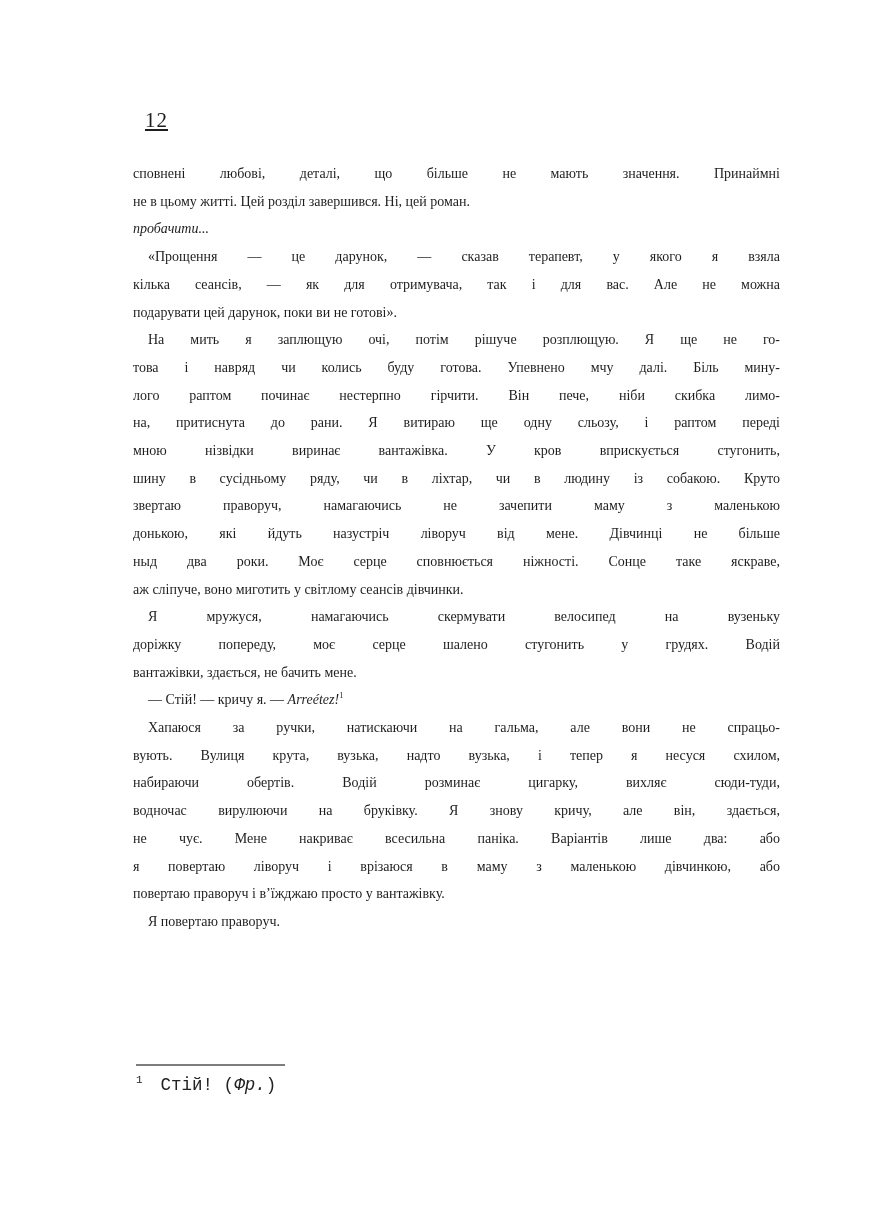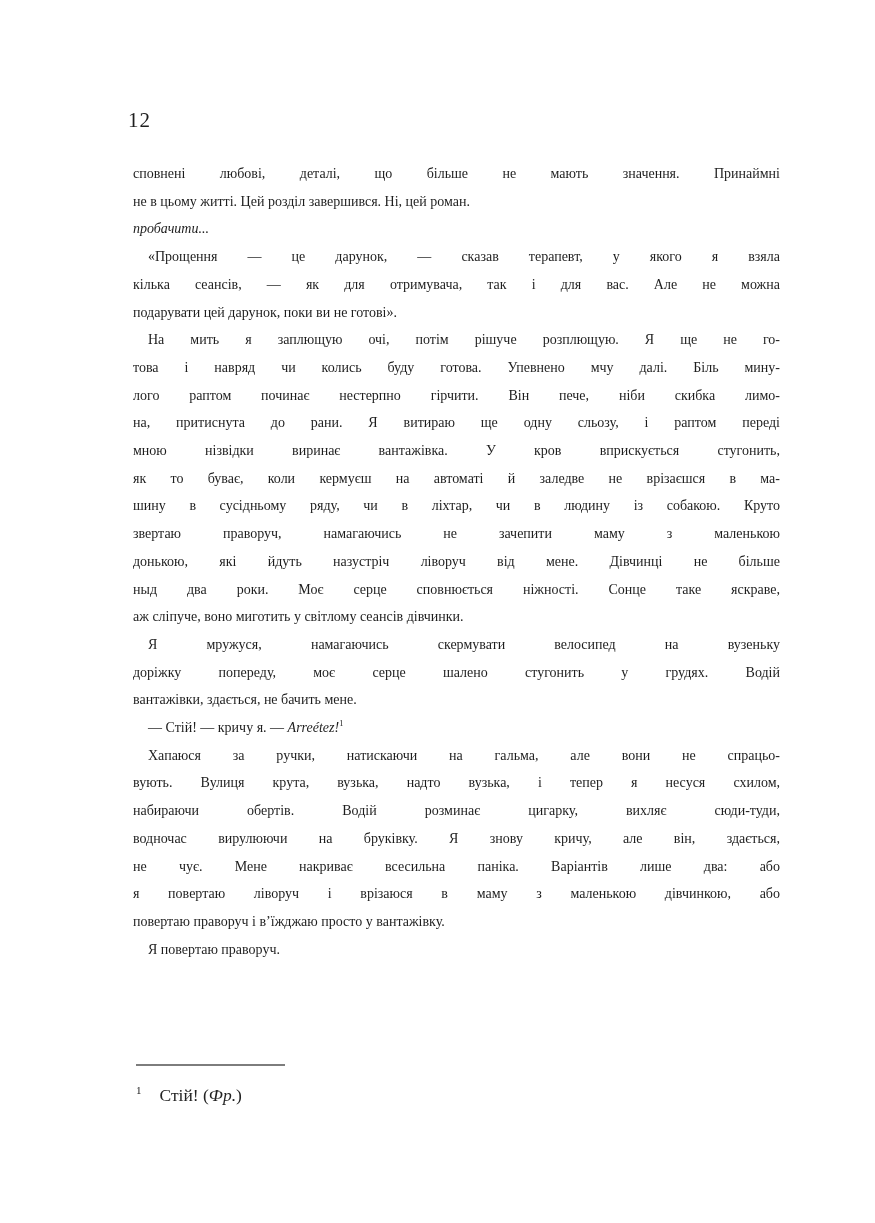--- a/index.html
+++ b/index.html
@@ -7,24 +7,25 @@
     position: relative;
     width: 875px;
     height: 1223px;
     background: #ffffff;
     font-family: "Liberation Serif", serif;
     color: #1e1e1e;
     overflow: hidden;
   }
   .page-number {
     position: absolute;
-    left: 128px;
+    left: 145px;
     top: 108px;
     font-size: 21px;
     letter-spacing: 1px;
+    text-decoration: underline;
   }
   .text-block {
     position: absolute;
     left: 133px;
     top: 160px;
     width: 647px;
     font-size: 14px;
     line-height: 27.7px;
   }
   .line {
@@ -50,21 +51,21 @@
     left: 136px;
     top: 1064px;
     font-size: 17.5px;
     color: #222222;
   }
   .footnote-rule {
     width: 149px;
     height: 0;
     border-top: 2px solid #7d7d7d;
   }
-  .footnote-line { margin-top: 19px; }
+  .footnote-line { margin-top: 9px; font-family: Liberation Mono, monospace; }
   sup.fn-marker { margin-right: 18px; font-size: 11px; }
 </style>
 </head>
 <body>
 
 <div class="page">
 
   <div class="page-number">12</div>
 
   <div class="text-block" id="text-block">
@@ -72,21 +73,20 @@
       <div class="line last">не в цьому житті. Цей розділ завершився. Ні, цей роман.</div>
       <div class="line last it">пробачити...</div>
       <div class="line justified indent">«Прощення — це дарунок, — сказав терапевт, у якого я взяла</div>
       <div class="line justified">кілька сеансів, — як для отримувача, так і для вас. Але не можна</div>
       <div class="line last">подарувати цей дарунок, поки ви не готові».</div>
       <div class="line justified indent">На мить я заплющую очі, потім рішуче розплющую. Я ще не го-</div>
       <div class="line justified">това і навряд чи колись буду готова. Упевнено мчу далі. Біль мину-</div>
       <div class="line justified">лого раптом починає нестерпно гірчити. Він пече, ніби скибка лимо-</div>
       <div class="line justified">на, притиснута до рани. Я витираю ще одну сльозу, і раптом переді</div>
       <div class="line justified">мною нізвідки виринає вантажівка. У кров вприскується стугонить,</div>
-      <div class="line justified">як то буває, коли кермуєш на автоматі й заледве не врізаєшся в ма-</div>
       <div class="line justified">шину в сусідньому ряду, чи в ліхтар, чи в людину із собакою. Круто</div>
       <div class="line justified">звертаю праворуч, намагаючись не зачепити маму з маленькою</div>
       <div class="line justified">донькою, які йдуть назустріч ліворуч від мене. Дівчинці не більше</div>
       <div class="line justified">ныд два роки. Моє серце сповнюється ніжності. Сонце таке яскраве,</div>
       <div class="line last">аж сліпуче, воно миготить у світлому сеансів дівчинки.</div>
       <div class="line justified indent">Я мружуся, намагаючись скермувати велосипед на вузеньку</div>
       <div class="line justified">доріжку попереду, моє серце шалено стугонить у грудях. Водій</div>
       <div class="line last">вантажівки, здається, не бачить мене.</div>
       <div class="line last indent"><span>— Стій! — кричу я. — </span><span class="it">Arreétez!</span><sup class="fn-ref">1</sup></div>
       <div class="line justified indent">Хапаюся за ручки, натискаючи на гальма, але вони не спрацьо-</div>

